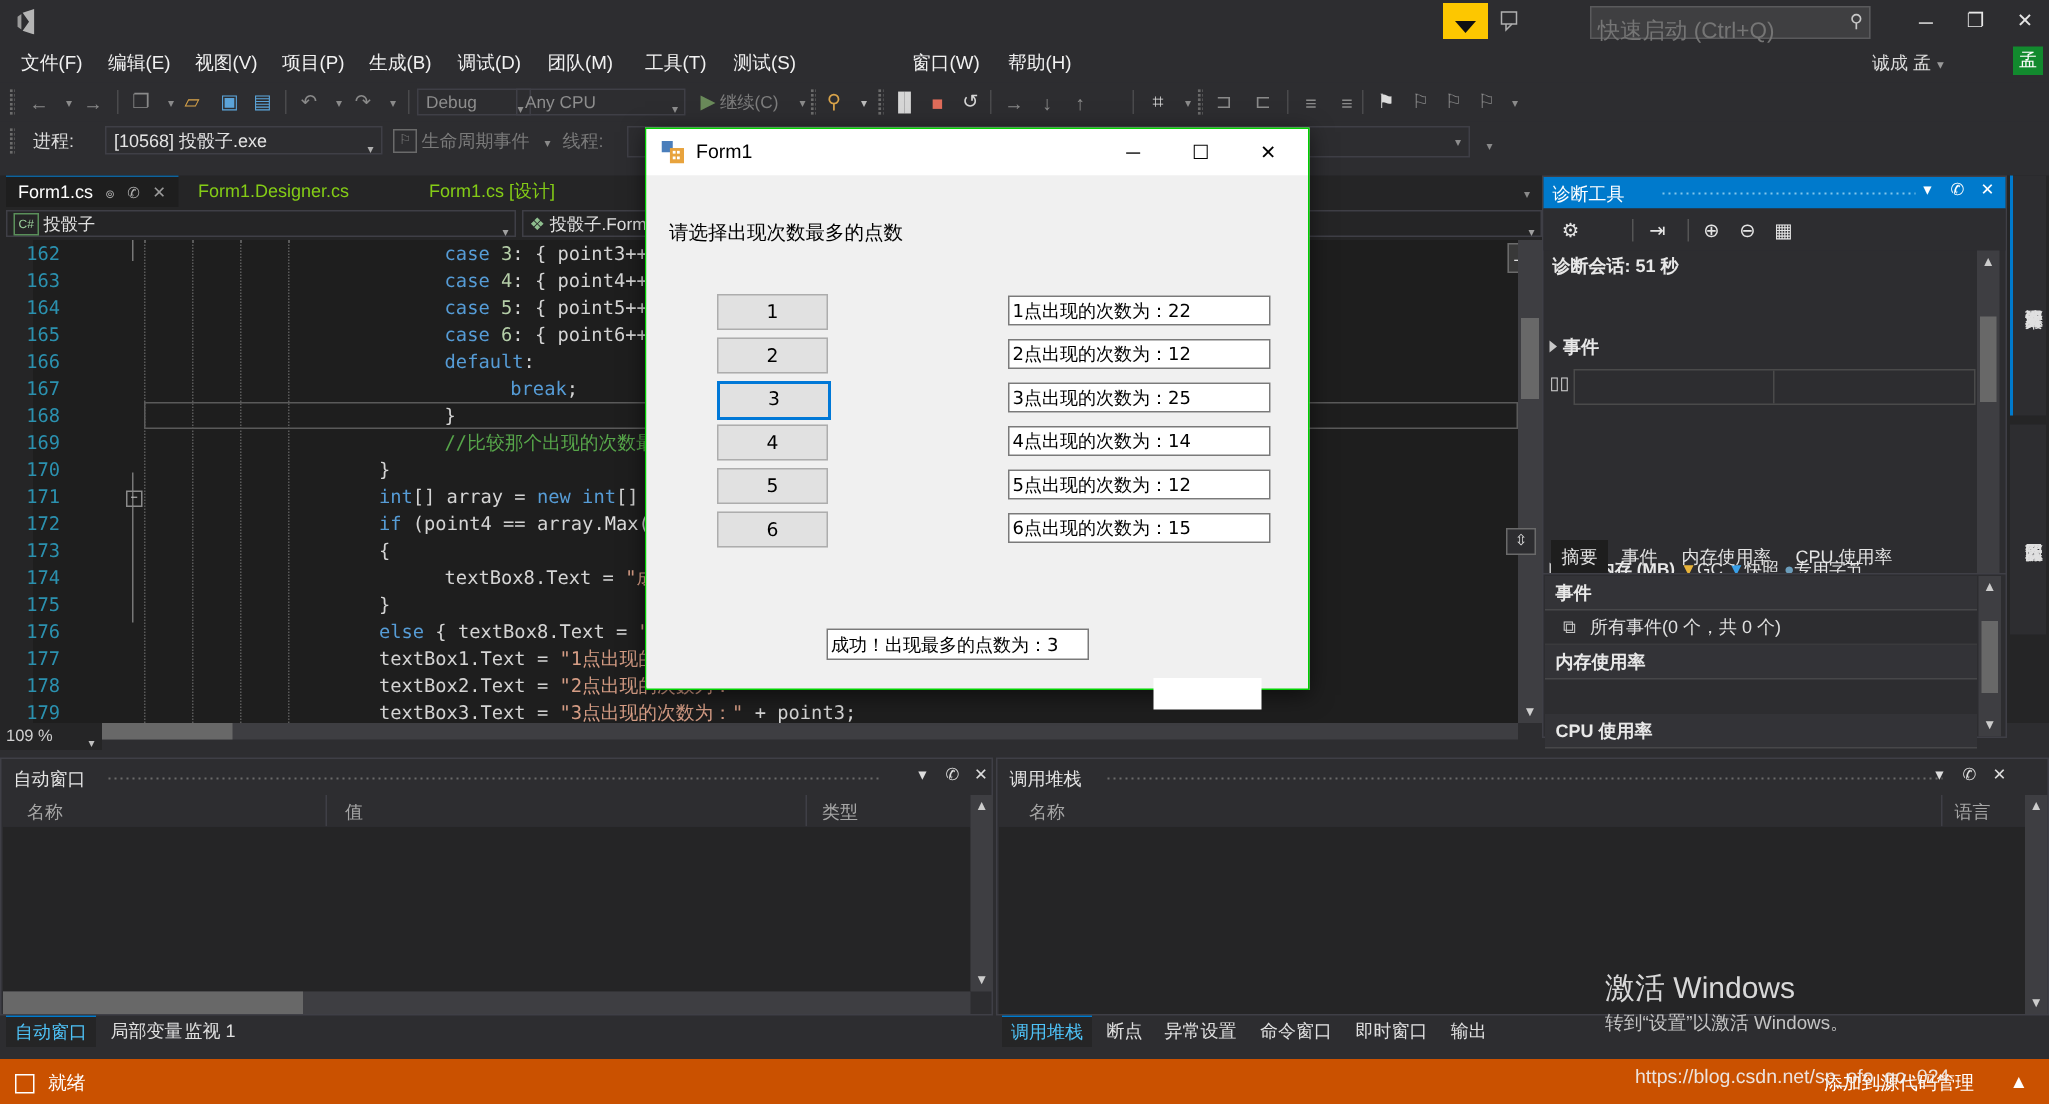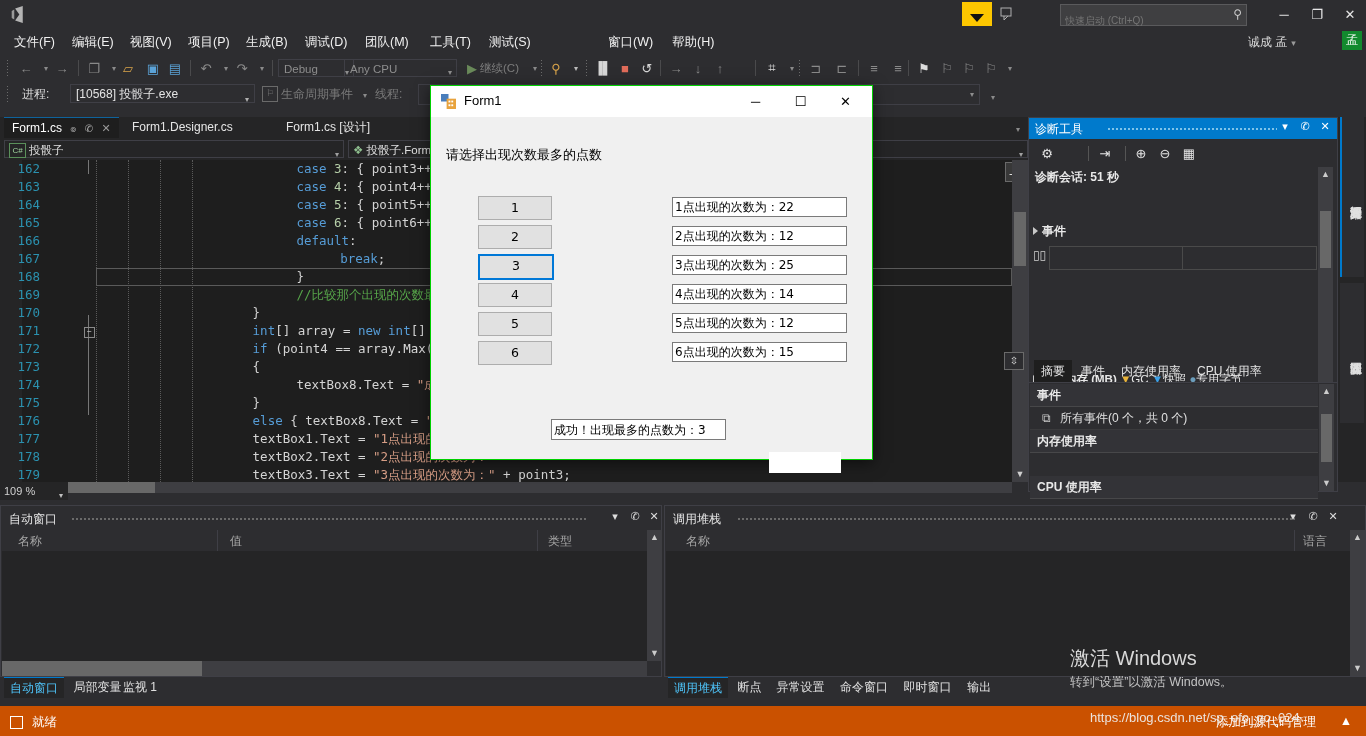--- a/index.html
+++ b/index.html
@@ -6,21 +6,21 @@
   body{width:1366px;height:736px;overflow:hidden;font-family:"Liberation Sans","DejaVu Sans",sans-serif;
        -webkit-font-smoothing:antialiased;}
   #app{position:relative;width:1366px;height:736px;background:#2d2d30;color:#f1f1f1;}
 
   
   .titlebar{position:absolute;left:0;top:0;width:1366px;height:28px;background:#2d2d30;}
   .vs-logo{position:absolute;left:10px;top:6px;width:17px;height:17px;}
   .title-text{position:absolute;left:36px;top:5px;font-size:13px;color:#b4b4b4;white-space:nowrap;}
   .qlwrap{position:absolute;left:1060px;top:4px;width:185px;height:20px;background:#3f3f41;
           border:1px solid #5a5a5c;}
-  .qlwrap input{width:150px;height:30px;border:0;background:transparent;color:#a0a0a0;font-size:10px;
+  .qlwrap input{width:150px;height:30px;border:0;background:transparent;color:#a0a0a0;font-size:15px;
                 padding:0 4px;outline:none;font-family:"Liberation Sans",sans-serif;}
   .ql-search{position:absolute;right:4px;top:2px;color:#c8c8c8;font-size:12px;}
   .feedback-btn{position:absolute;left:997px;top:3px;width:22px;height:22px;}
   .flag-btn{position:absolute;left:962px;top:2px;width:30px;height:24px;background:#fdc700;}
   .flag-btn .tri2{position:absolute;left:8px;top:12px;width:0;height:0;border-left:7px solid transparent;
                  border-right:7px solid transparent;border-top:8px solid #111;}
   .wbtn{position:absolute;top:0;width:32px;height:28px;color:#e6e6e6;font-size:13px;
         display:flex;align-items:center;justify-content:center;}
   .wbtn.min{left:1268px;} .wbtn.max{left:1301px;} .wbtn.close{left:1334px;}
   .user{position:absolute;left:1248px;top:34px;font-size:12px;color:#dcdcdc;white-space:nowrap;}
@@ -53,21 +53,21 @@
   .proc-combo .cv{position:absolute;right:5px;top:5px;font-size:8px;color:#b0b0b0;}
   .life-label{position:absolute;left:281px;top:4px;font-size:12px;color:#7a7a7a;}
   .thread-label{position:absolute;left:375px;top:4px;font-size:12px;color:#7a7a7a;}
   .thread-combo{position:absolute;left:418px;top:2px;width:560px;height:19px;border:1px solid #3f3f46;}
   .thread-combo .cv{position:absolute;right:5px;top:5px;font-size:8px;color:#8d8d8d;}
   .lc-ico{position:absolute;left:262px;top:4px;width:14px;height:14px;border:1px solid #6a6a6a;
           font-size:9px;color:#7a7a7a;text-align:center;line-height:13px;}
 
   
   .tabstrip{position:absolute;left:0;top:117px;width:1028px;height:21px;background:#252526;}
-  .doctab{position:absolute;top:0;height:21px;font-size:12px;line-height:21px;color:#e5e5e5;
+  .doctab{position:absolute;top:0;height:21px;font-size:12px;line-height:21px;color:#84cc16;
           padding:0 8px;white-space:nowrap;}
   .doctab.active{background:#1e1e1e;color:#fff;border-top:1px solid #0e639c;}
   .tab-pin{font-size:10px;color:#b0b0b0;margin-left:5px;}
   .tab-x{font-size:11px;color:#9a9a9a;margin-left:5px;}
 
   
   .navbar{position:absolute;left:0;top:138px;width:1028px;height:22px;background:#252526;}
   .nav-combo{position:absolute;top:2px;height:18px;border:1px solid #3f3f46;background:#252526;
              font-size:11.5px;color:#e0e0e0;line-height:18px;padding-left:4px;box-sizing:border-box;}
   .nav-combo .cv{position:absolute;right:4px;top:5px;font-size:8px;color:#a0a0a0;}

